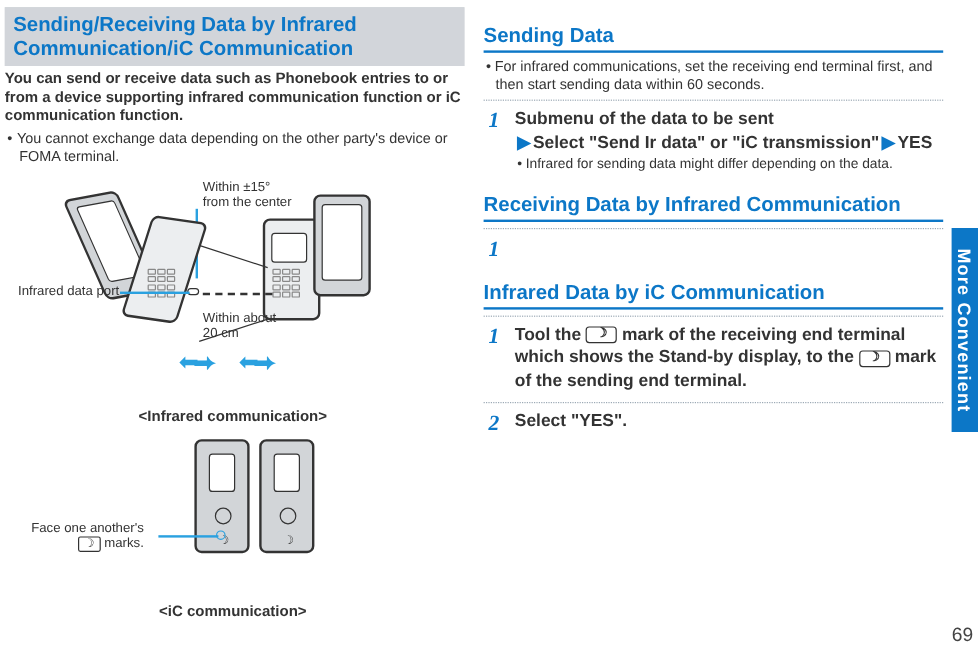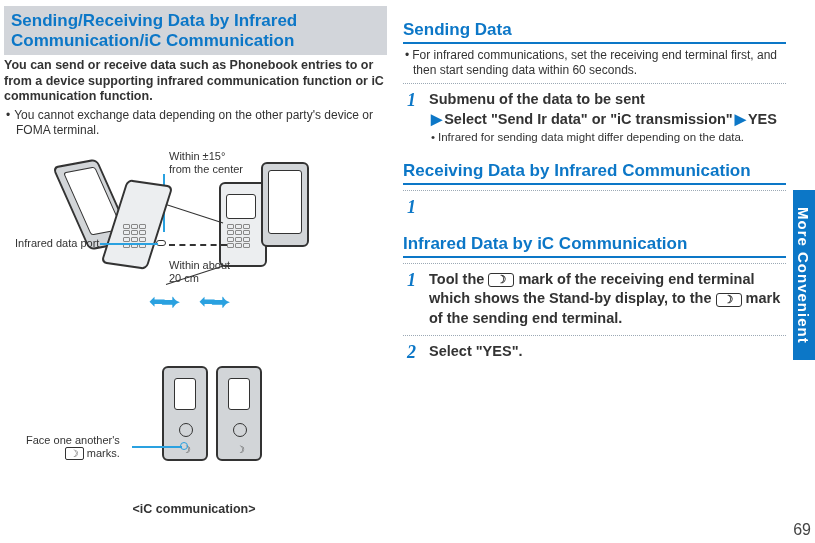--- a/index.html
+++ b/index.html
@@ -137,20 +137,21 @@
       <div style="position:absolute; left:162px; top:60px; width:60px; height:1px; border-top:1.5px solid #333; transform-origin:left; transform:rotate(-18deg); top:140px;"></div>
 
       <div class="label-small" style="left:0; top:93px;margin-left:11px;">Infrared data port</div>
       <div style="position:absolute; left:96px; top:99px; width:58px; height:2px; background:#2aa1e0;"></div>
 
       <div class="label-small" style="left:165px; top:115px; width:70px;">Within about 20 cm</div>
 
       <div class="arrows" style="left:145px; top:145px; letter-spacing:-5px;">⬅⮕</div>
       <div class="arrows" style="left:195px; top:145px; letter-spacing:-5px;">⬅⮕</div>
 
+      <div class="figcap" style="position:absolute; bottom:0; width:100%;">&lt;Infrared communication&gt;</div>
     </div>
 
     <div class="diag2">
       <div class="phone-back" style="left:158px; top:8px;">
         <div class="subscreen" style="left:10px; top:10px; width:22px; height:32px;"></div>
         <div style="position:absolute; left:15px; top:55px; width:14px; height:14px; border:1.5px solid #333; border-radius:50%;"></div>
         <div style="position:absolute; left:18px; top:76px; font-size:10px;" class="moon">☽</div>
       </div>
       <div class="phone-back" style="left:212px; top:8px;">
         <div class="subscreen" style="left:10px; top:10px; width:22px; height:32px;"></div>

